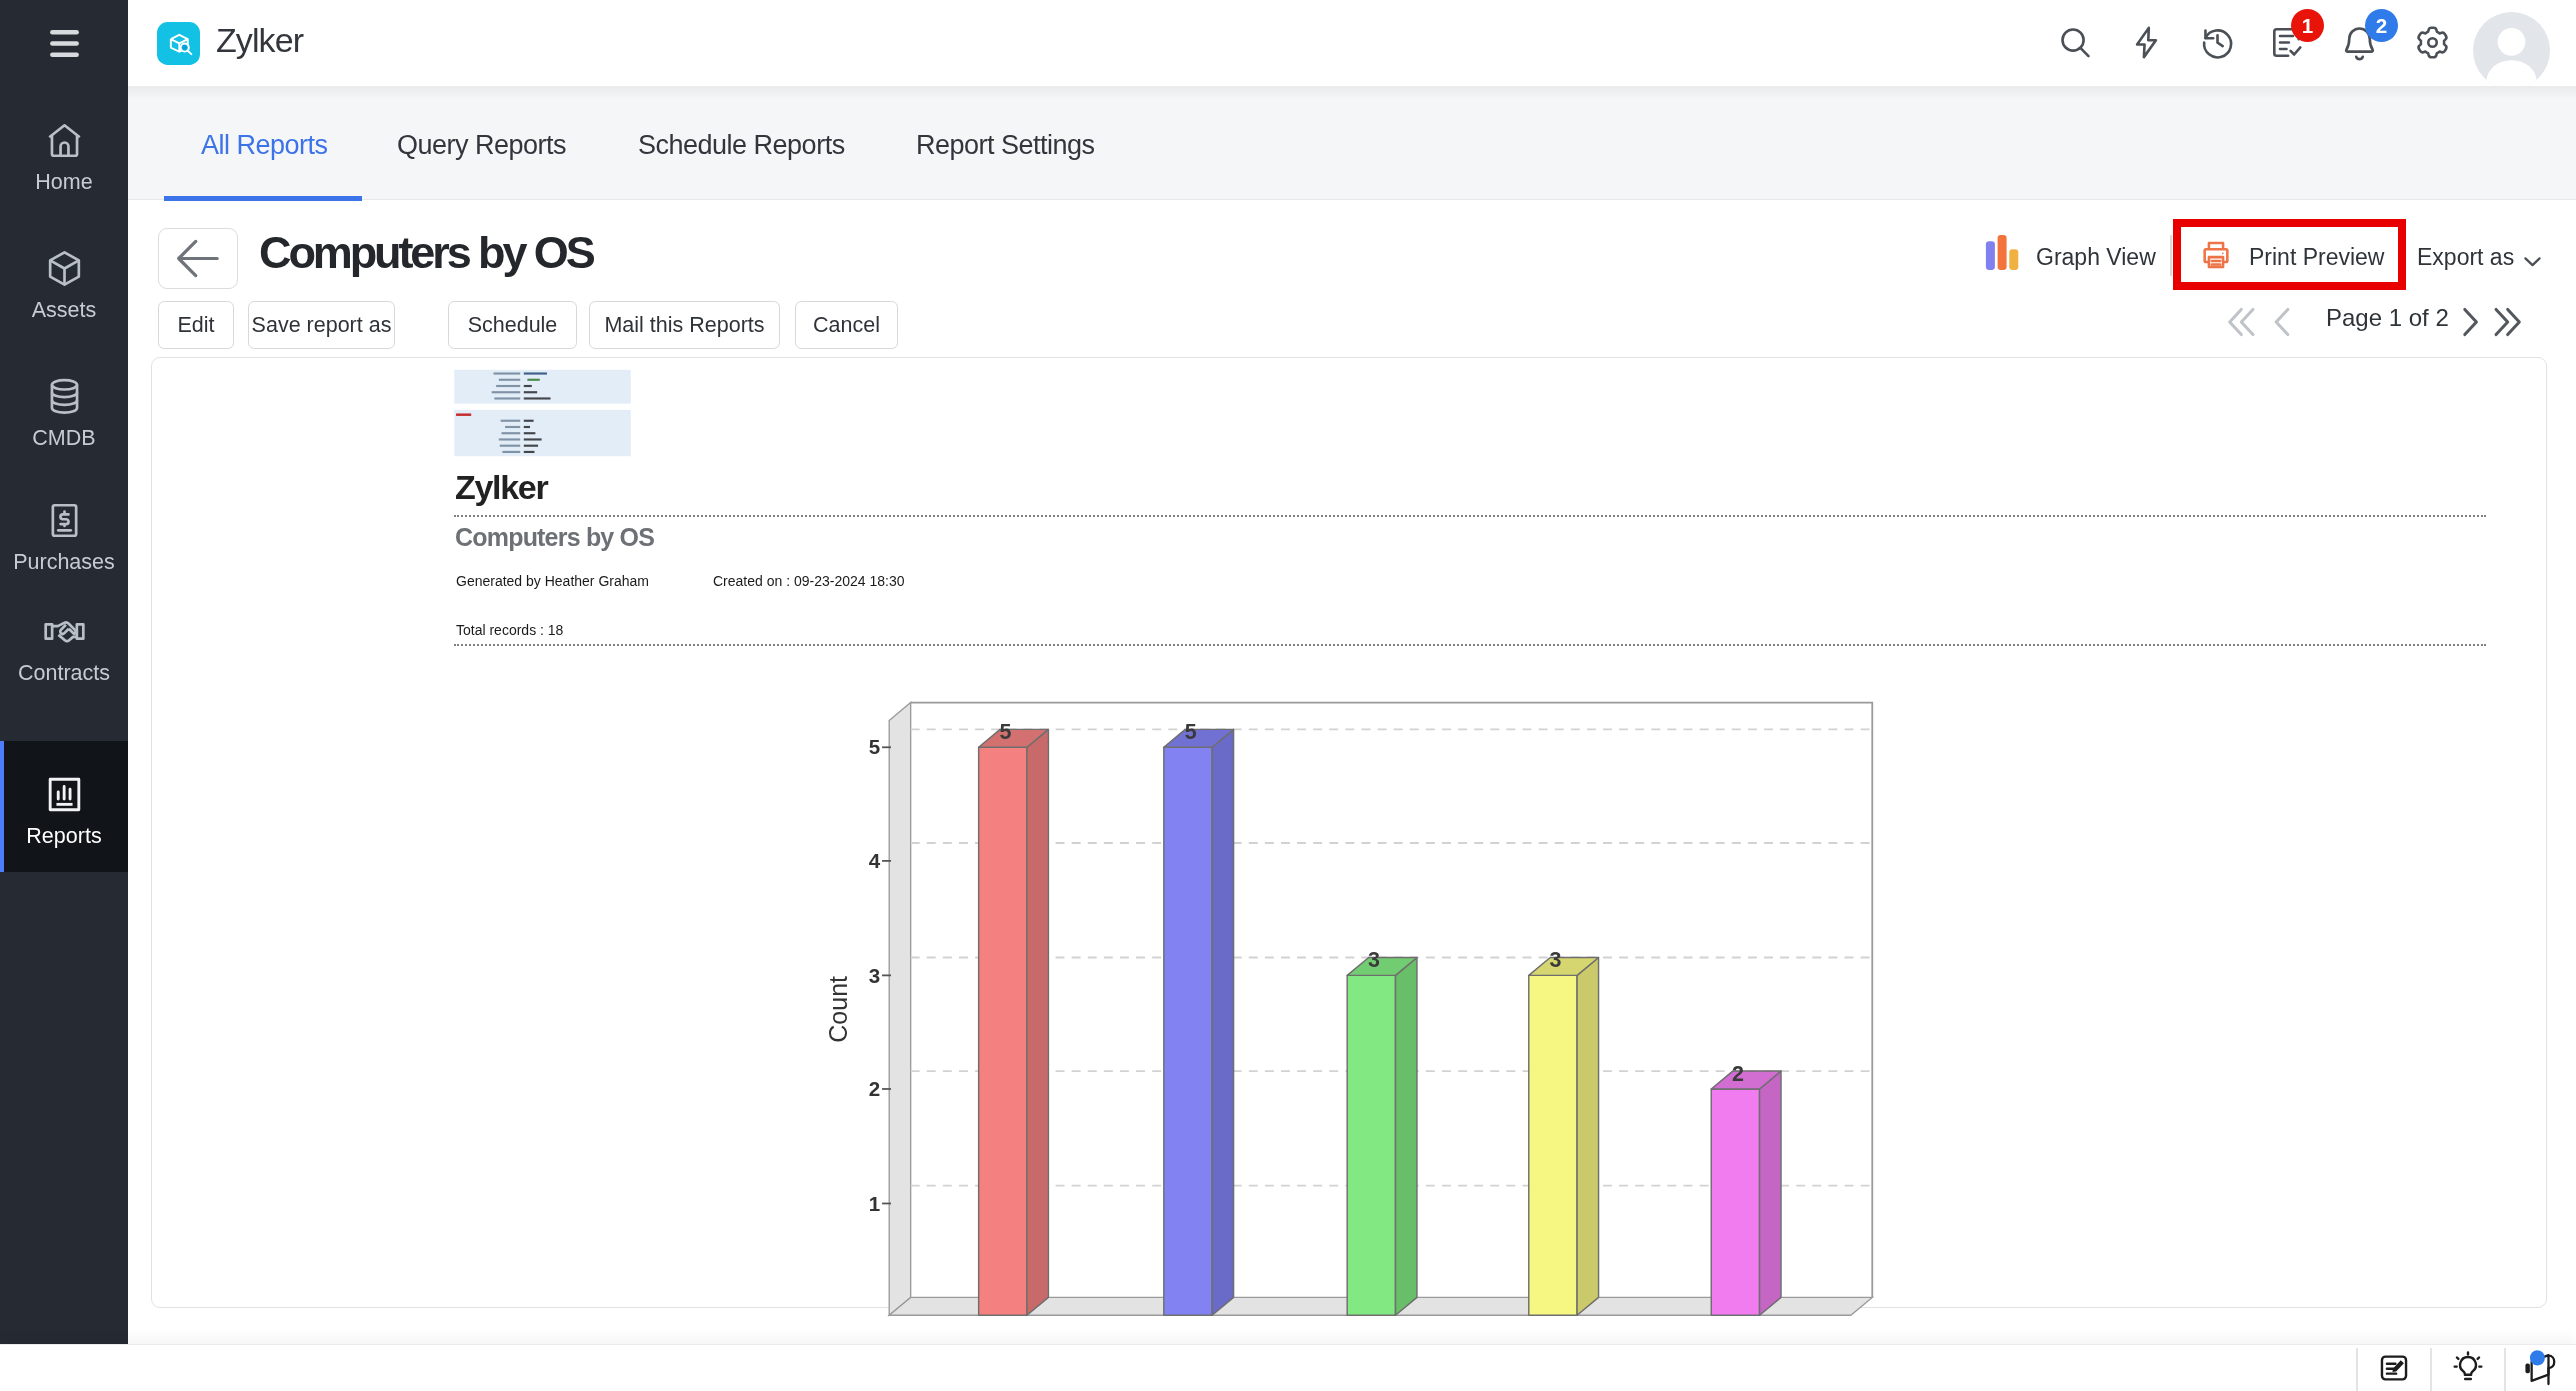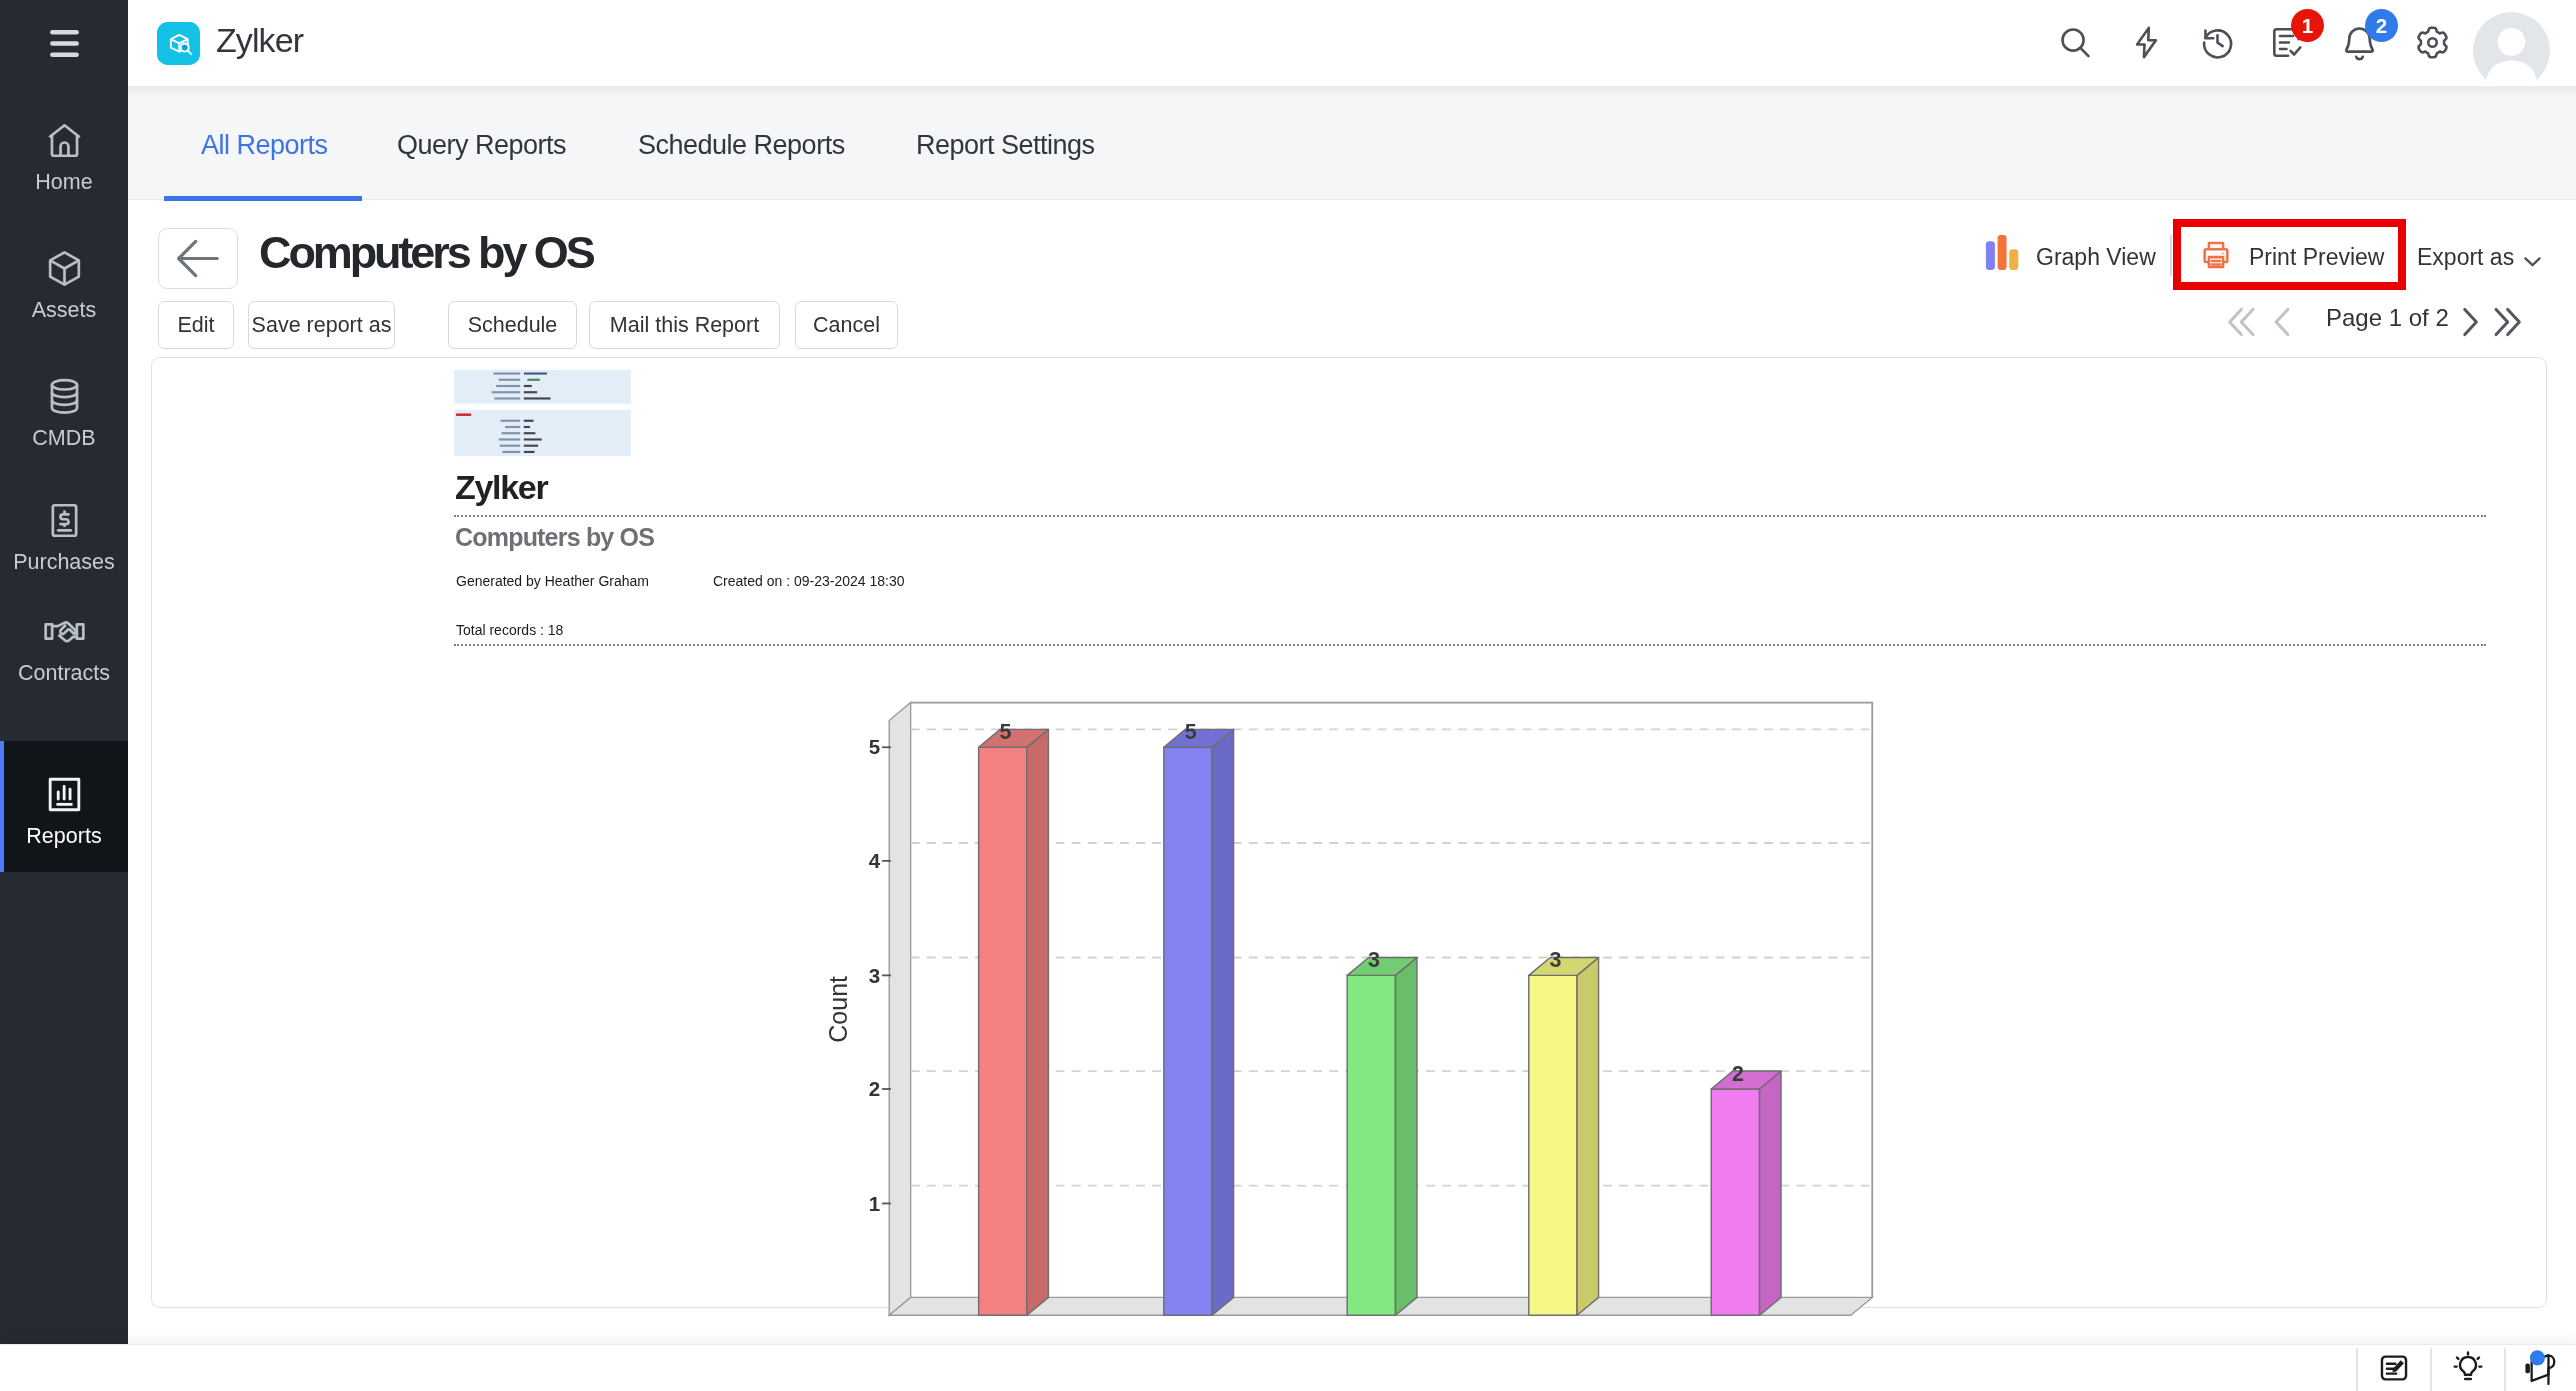--- a/index.html
+++ b/index.html
@@ -189,21 +189,21 @@
   </svg>
   <div class="t34 abs" style="left:2249px; top:243px; z-index:3;">Print Preview</div>
   <div class="t34 abs" style="left:2417px; top:243px;">Export as</div>
   <svg class="abs" style="left:2521px; top:250px;" width="23" height="23" viewBox="0 0 26 26" fill="none" stroke="#4b5057" stroke-width="2.6" stroke-linecap="round" stroke-linejoin="round">
     <path d="M5 9.5 13 17l8-7.5"></path>
   </svg>
 
   <div class="btn abs" style="left:158px;  width:76px;">Edit</div>
   <div class="btn abs" style="left:248px;  width:147px;">Save report as</div>
   <div class="btn abs" style="left:448px;  width:129px;">Schedule</div>
-  <div class="btn abs" style="left:589px;  width:191px;">Mail this Report</div>
+  <div class="btn abs" style="left:589px;  width:191px;">Mail this Reports</div>
   <div class="btn abs" style="left:795px;  width:103px;">Cancel</div>
 
   <svg class="abs" style="left:2227px; top:305px;" width="295" height="34" viewBox="0 0 330 38" fill="none" stroke-linecap="round" stroke-linejoin="round">
     <g stroke="#bfc3c8" stroke-width="3.4">
       <path d="M16 5 3 19l13 14M29 5 16 19l13 14"></path>
       <path d="M68 5 55 19l13 14"></path>
     </g>
     <g stroke="#53585e" stroke-width="3.4">
       <path d="M266 5l13 14-13 14"></path>
       <path d="M301 5l13 14-13 14M314 5l13 14-13 14"></path>

